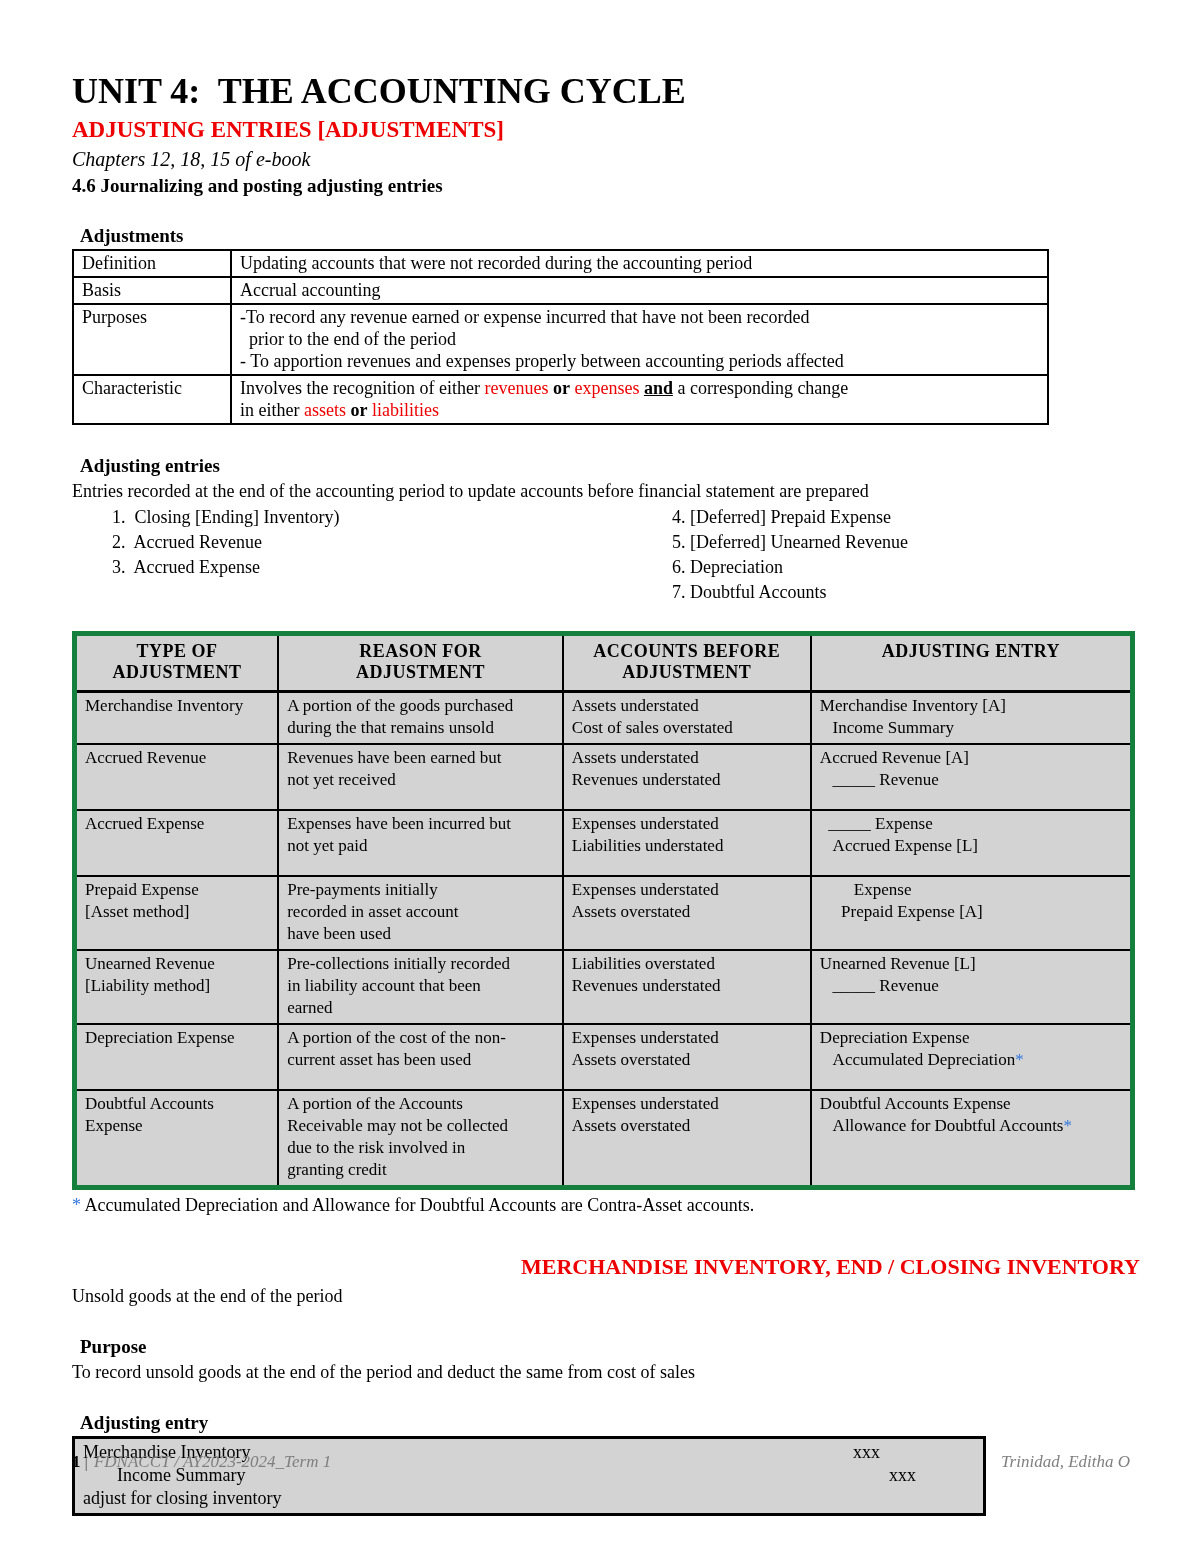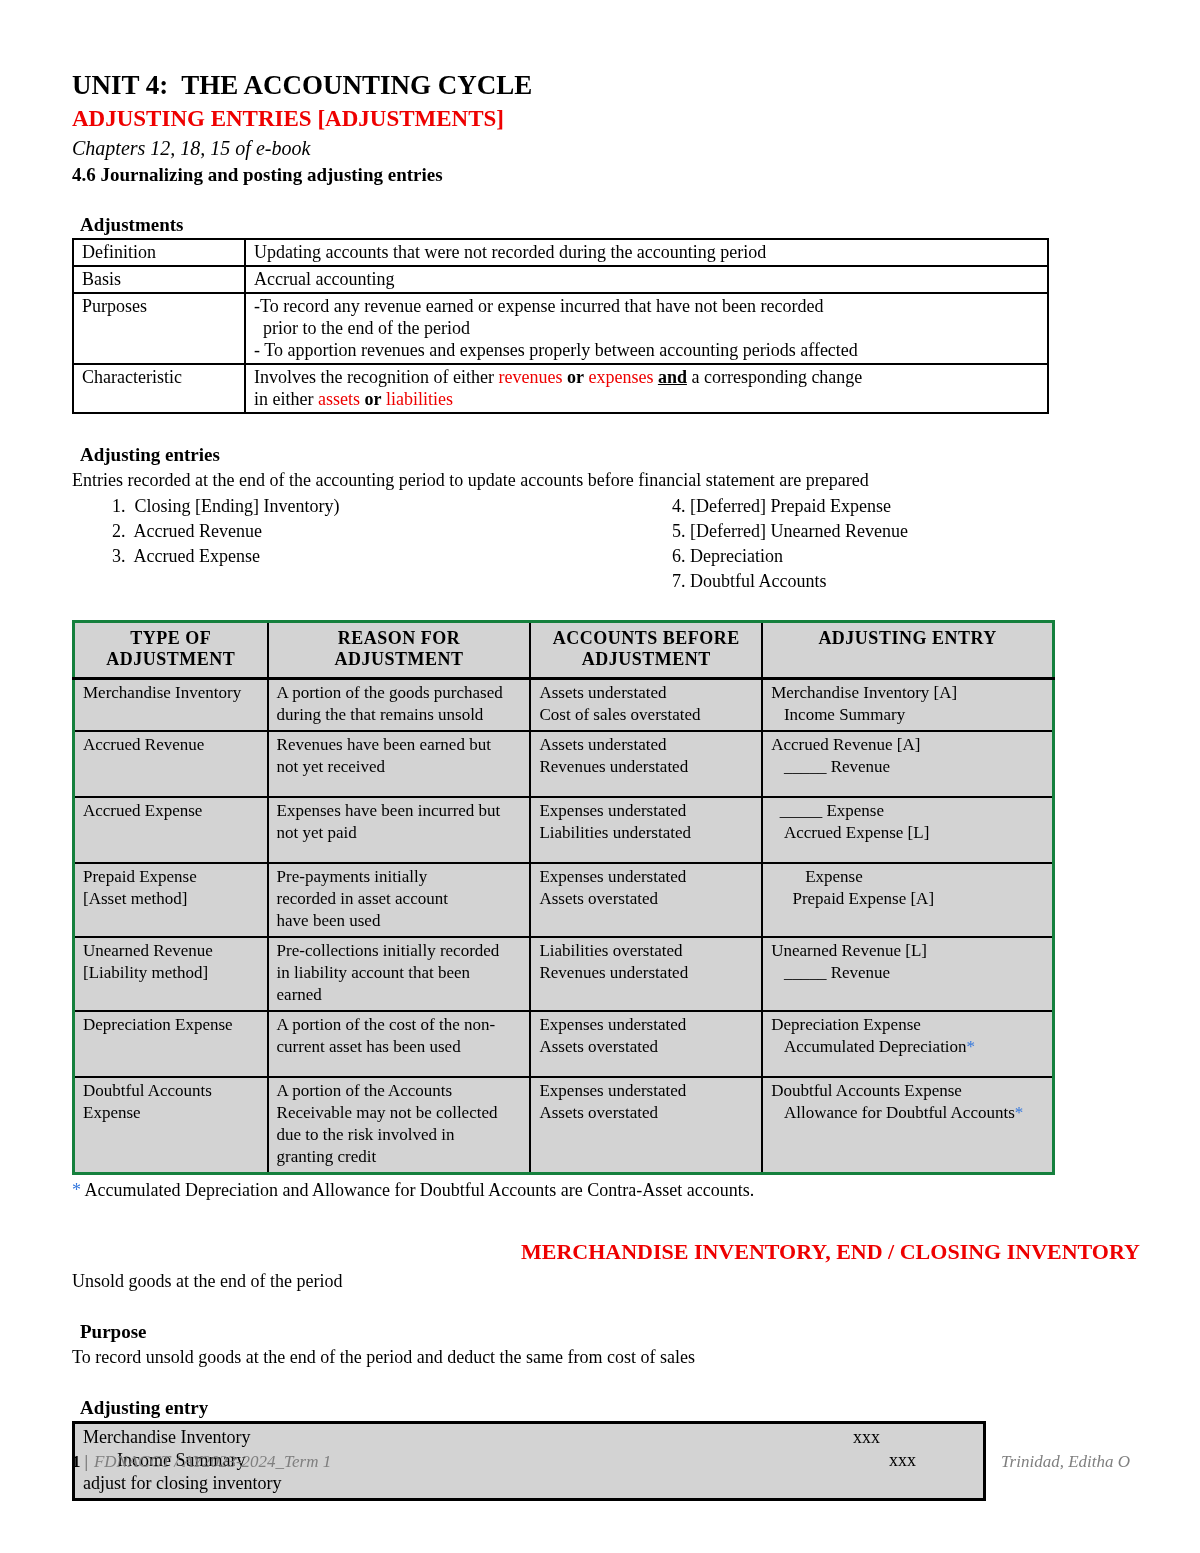--- a/index.html
+++ b/index.html
@@ -8,44 +8,44 @@
   *{box-sizing:border-box;}
   html,body{margin:0;padding:0;}
   body{
     width:1200px;height:1553px;background:#ffffff;color:#000;
     font-family:"Liberation Serif","DejaVu Serif",serif;
     position:relative;overflow:hidden;
   }
   .content{padding:70px 60px 0 72px;}
 
   
-  .doc-title{font-size:27px;font-weight:bold;margin:0 0 5px 0;white-space:pre-wrap;}
+  .doc-title{font-size:36px;font-weight:bold;margin:0 0 5px 0;white-space:pre-wrap;}
   .doc-subtitle{font-size:23px;font-weight:bold;color:var(--red);margin:0 0 5px 0;}
   .doc-chapters{font-size:20px;font-style:italic;margin:0 0 4px 0;}
   .doc-section{font-size:19px;font-weight:bold;margin:0;}
   .h-small{font-size:19px;font-weight:bold;margin:28px 0 2px 8px;}
   .body-text{font-size:18px;margin:0;line-height:24px;}
 
   
   table.adjustments{border-collapse:collapse;width:977px;margin-top:2px;border:2px solid #000;}
   table.adjustments td{
     border:2px solid #000;font-size:18px;line-height:22px;
     padding:1px 8px 2px 8px;vertical-align:top;white-space:pre-wrap;
   }
-  td.a-label{width:172px;}
+  td.a-label{width:158px;}
 
   
   .lists{display:flex;margin-top:2px;font-size:18px;line-height:25px;}
   .list-col-left{margin-left:40px;width:560px;}
   .list-item{white-space:pre-wrap;}
 
   
   table.types{
-    border-collapse:collapse;width:983px;margin-top:26px;
-    background:var(--table-bg);border:3px solid #15803d;
+    border-collapse:collapse;width:1063px;margin-top:26px;
+    background:var(--table-bg);border:5px solid #15803d;
   }
   table.types th{
     border:2px solid #000;border-bottom:3px solid #000;
     font-size:18px;font-weight:bold;text-align:center;
     padding:5px 4px 7px 4px;vertical-align:top;letter-spacing:0.5px;
   }
   table.types td{
     border:2px solid #000;font-size:17px;line-height:22px;
     padding:2px 8px 4px 8px;vertical-align:top;white-space:pre-wrap;
   }

